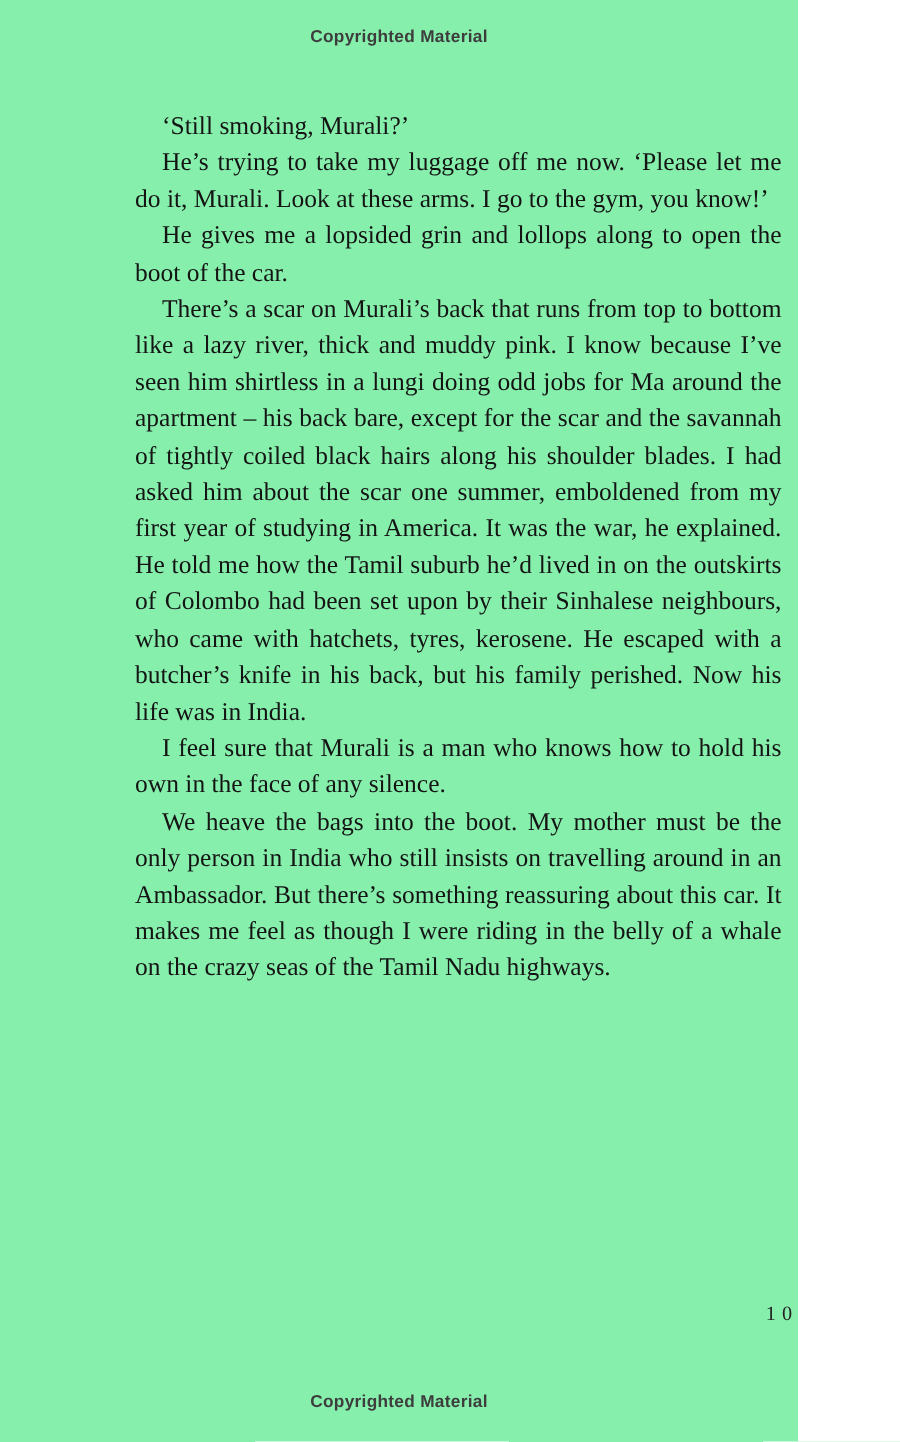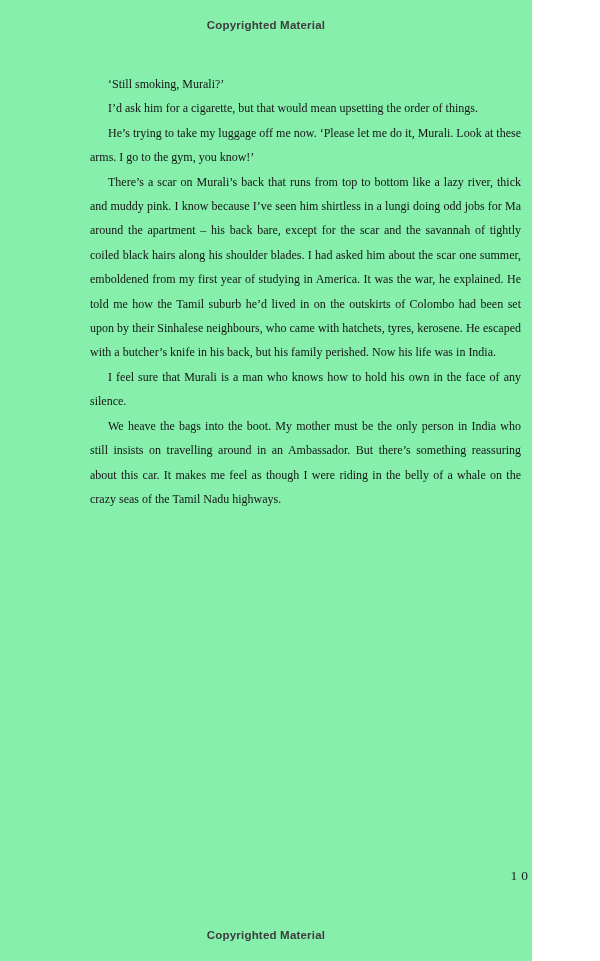--- a/index.html
+++ b/index.html
@@ -27,21 +27,21 @@
     letter-spacing: 0.2px;
   }
   .copyright-notice.top { top: 19px; }
   .copyright-notice.bottom { top: 929px; }
   .text-block {
     position: absolute;
     top: 72px;
     left: 90px;
     width: 431px;
     font-family: "Liberation Serif", serif;
-    font-size: 12px;
+    font-size: 17px;
     line-height: 24.4px;
     color: #141414;
     text-align: justify;
   }
   .text-block p {
     margin: 0;
     padding: 0;
     text-indent: 18px;
   }
   .page-number {
@@ -58,22 +58,22 @@
 </style>
 </head>
 <body>
 
 <div class="book-page">
 
   <div class="copyright-notice top">Copyrighted Material</div>
 
   <div class="text-block">
       <p>‘Still smoking, Murali?’</p>
-      <p>I’d ask him for a cigarette, but that would mean upsetting the order of things.</p>
       <p>He’s trying to take my luggage off me now. ‘Please let me do it, Murali. Look at these arms. I go to the gym, you know!’</p>
+      <p>He gives me a lopsided grin and lollops along to open the boot of the car.</p>
       <p>There’s a scar on Murali’s back that runs from top to bottom like a lazy river, thick and muddy pink. I know because I’ve seen him shirtless in a lungi doing odd jobs for Ma around the apartment – his back bare, except for the scar and the savannah of tightly coiled black hairs along his shoulder blades. I had asked him about the scar one summer, emboldened from my first year of studying in America. It was the war, he explained. He told me how the Tamil suburb he’d lived in on the outskirts of Colombo had been set upon by their Sinhalese neighbours, who came with hatchets, tyres, kerosene. He escaped with a butcher’s knife in his back, but his family perished. Now his life was in India.</p>
       <p>I feel sure that Murali is a man who knows how to hold his own in the face of any silence.</p>
       <p>We heave the bags into the boot. My mother must be the only person in India who still insists on travelling around in an Ambassador. But there’s something reassuring about this car. It makes me feel as though I were riding in the belly of a whale on the crazy seas of the Tamil Nadu highways.</p>
     </div>
 
   <div class="page-number">10</div>
 
   <div class="copyright-notice bottom">Copyrighted Material</div>
 
 </div>

